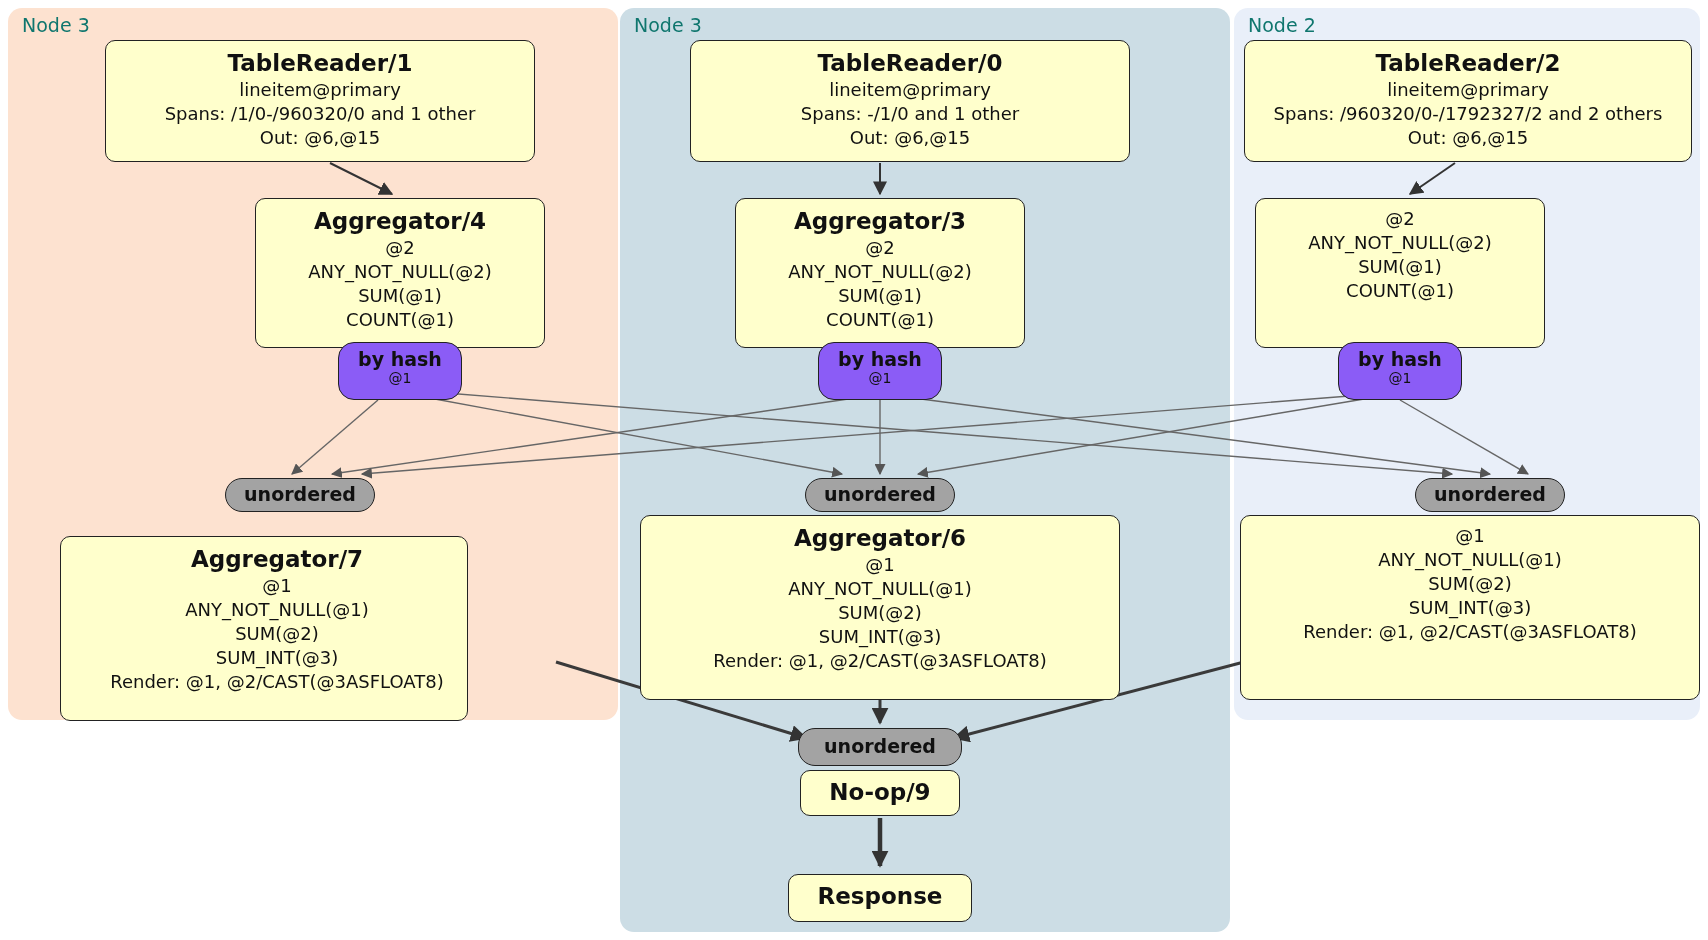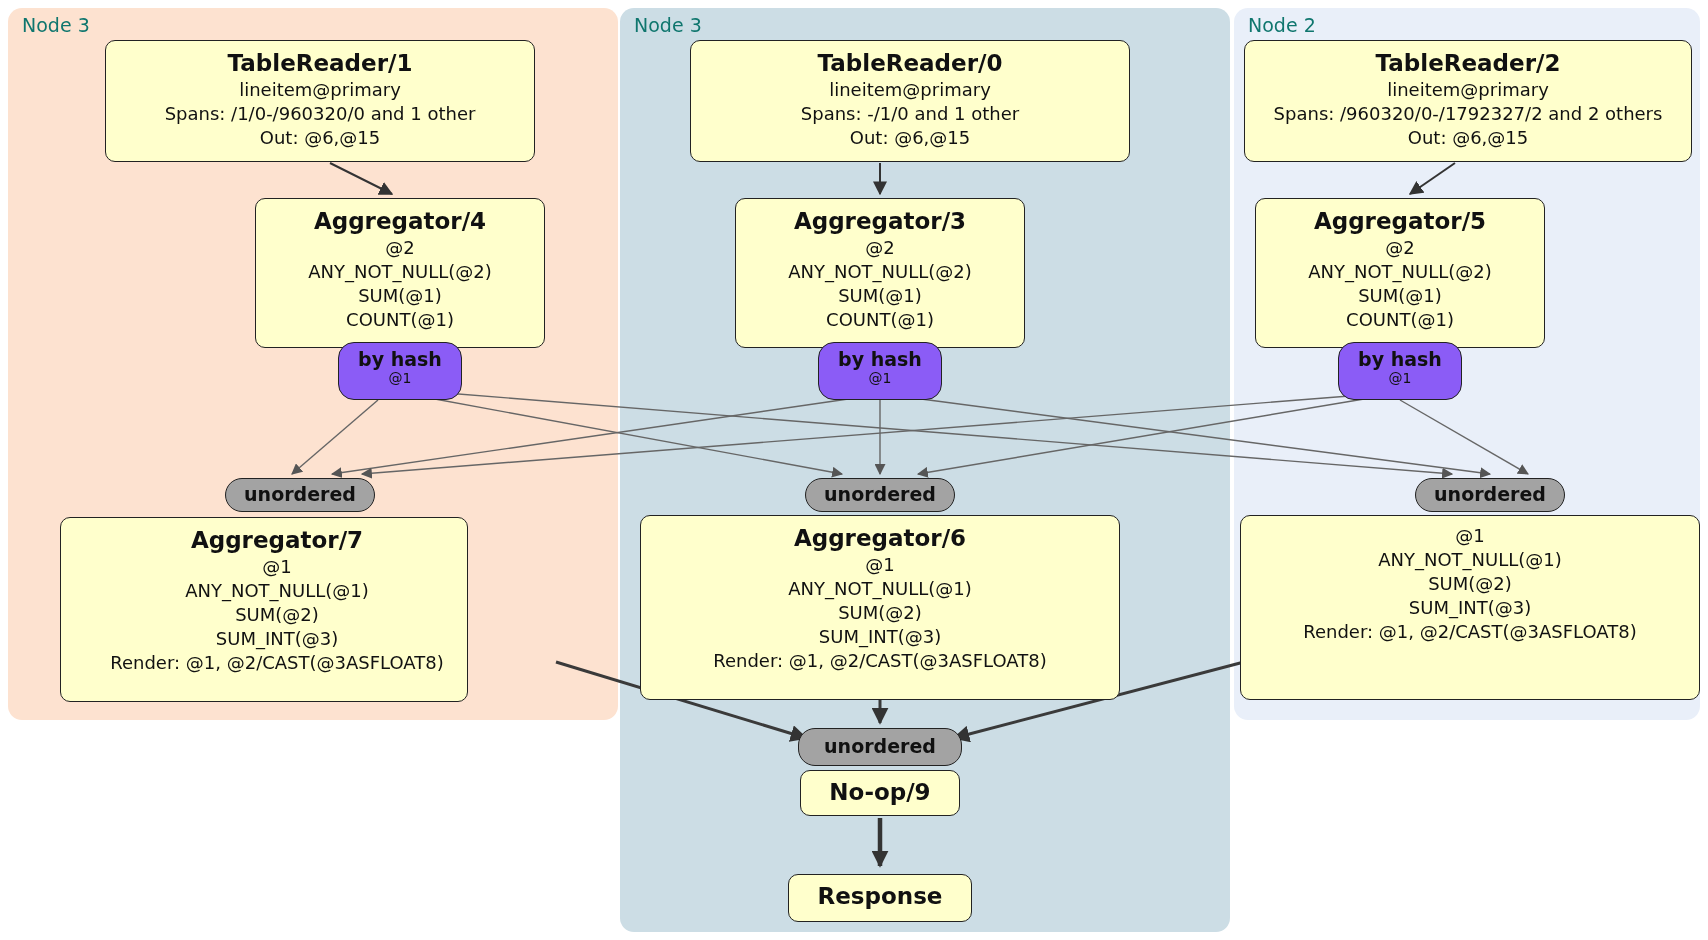--- a/index.html
+++ b/index.html
@@ -110,21 +110,20 @@
 
   <div class="box" style="left:735px;top:198px;width:290px;height:150px;">
     <div class="title">Aggregator/3</div>
     <div class="line">@2</div>
     <div class="line">ANY_NOT_NULL(@2)</div>
     <div class="line">SUM(@1)</div>
     <div class="line">COUNT(@1)</div>
   </div>
 
   <div class="box" style="left:1255px;top:198px;width:290px;height:150px;">
-    <div class="title">Aggregator/5</div>
     <div class="line">@2</div>
     <div class="line">ANY_NOT_NULL(@2)</div>
     <div class="line">SUM(@1)</div>
     <div class="line">COUNT(@1)</div>
   </div>
 
   <div class="pill hash" style="left:338px;top:342px;width:124px;height:58px;">
     <div class="pl">by hash</div>
     <div class="ps">@1</div>
   </div>
@@ -134,21 +133,21 @@
   </div>
   <div class="pill hash" style="left:1338px;top:342px;width:124px;height:58px;">
     <div class="pl">by hash</div>
     <div class="ps">@1</div>
   </div>
 
   <div class="pill unordered" style="left:225px;top:478px;width:150px;height:34px;">unordered</div>
   <div class="pill unordered" style="left:805px;top:478px;width:150px;height:34px;">unordered</div>
   <div class="pill unordered" style="left:1415px;top:478px;width:150px;height:34px;">unordered</div>
 
-  <div class="box" style="left:60px;top:517px;width:408px;height:185px;padding-left:36px;">
+  <div class="box" style="left:60px;top:536px;width:408px;height:185px;padding-left:36px;">
     <div class="title">Aggregator/7</div>
     <div class="line">@1</div>
     <div class="line">ANY_NOT_NULL(@1)</div>
     <div class="line">SUM(@2)</div>
     <div class="line">SUM_INT(@3)</div>
     <div class="line">Render: @1, @2/CAST(@3ASFLOAT8)</div>
   </div>
 
   <div class="box" style="left:640px;top:515px;width:480px;height:185px;">
     <div class="title">Aggregator/6</div>

